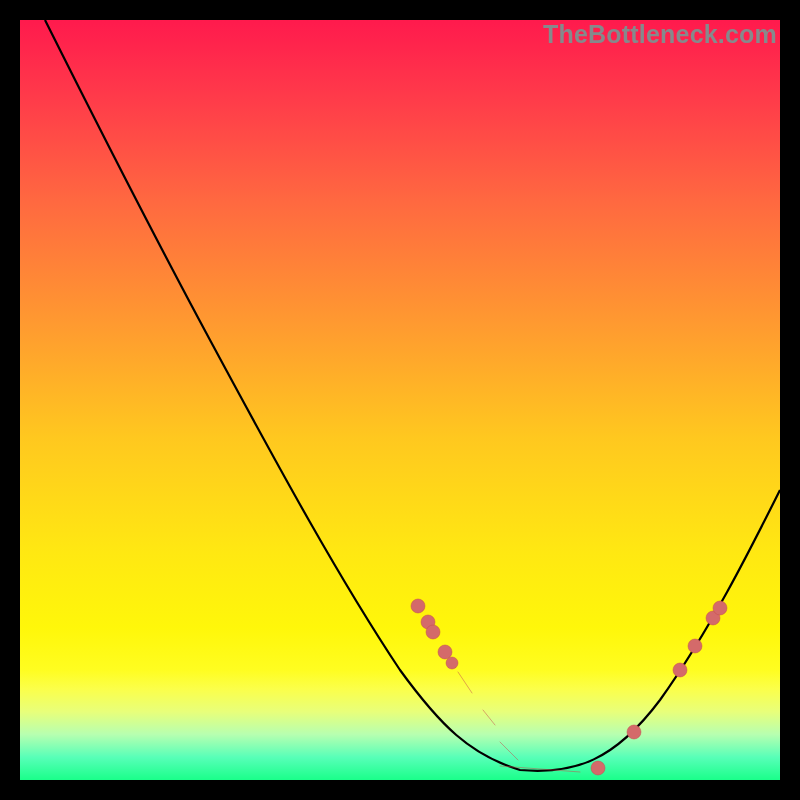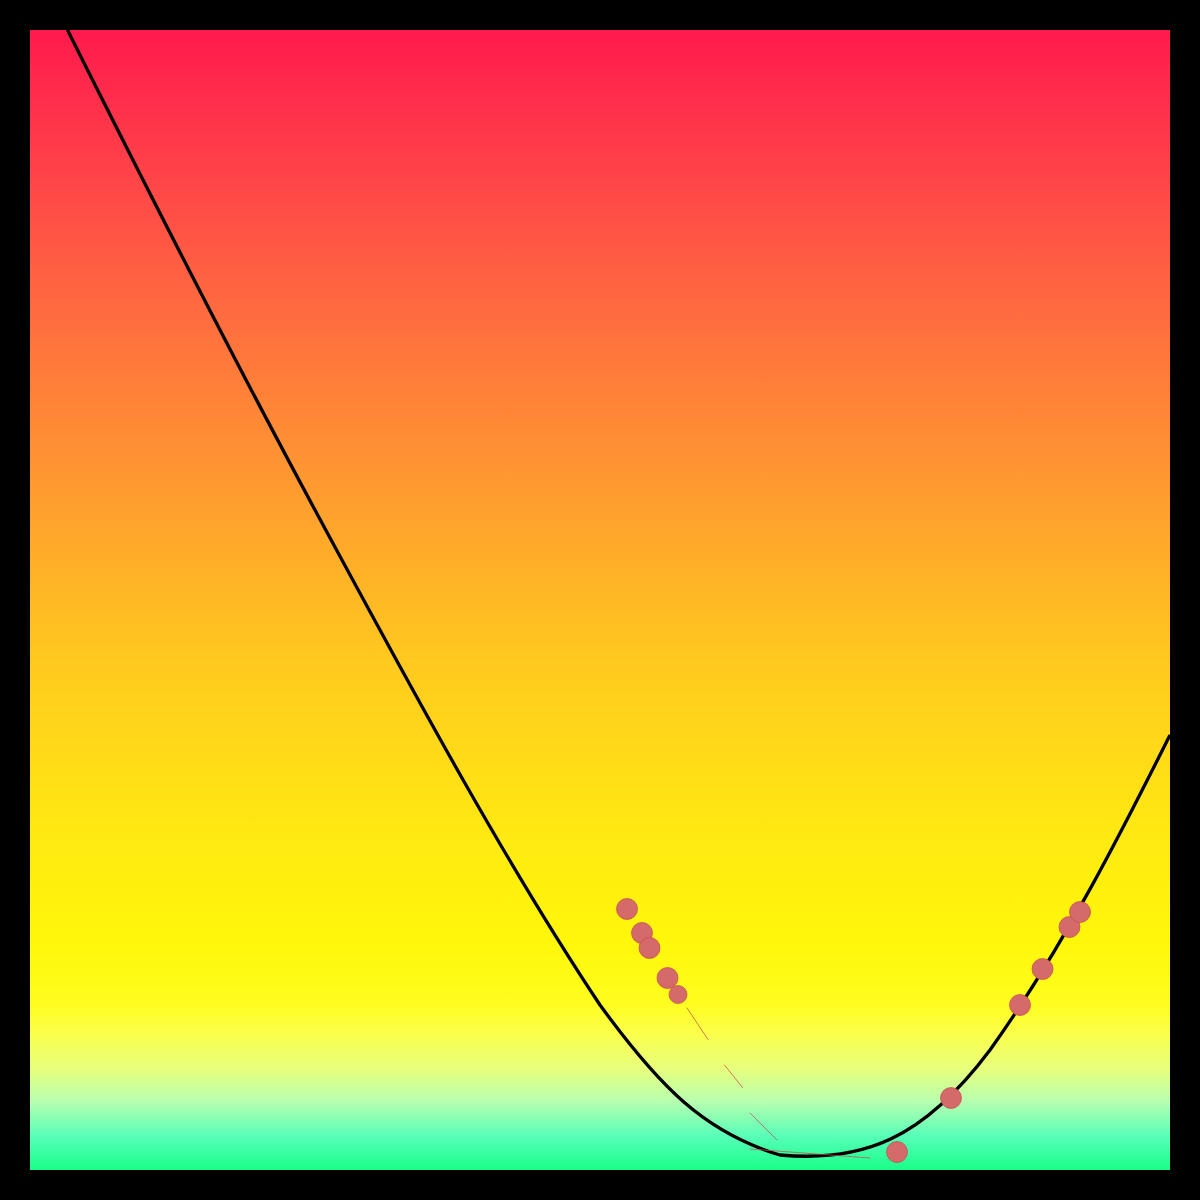--- a/index.html
+++ b/index.html
@@ -23,20 +23,21 @@
   svg.curve{position:absolute;left:0;top:0;width:760px;height:760px;overflow:visible}
   .curve-path{fill:none;stroke:#000;stroke-width:2.2}
   .dot{fill:#d46a6a;stroke:#c44d4d;stroke-width:0.5}
   .pill{fill:#d46a6a;stroke:#c44d4d;stroke-width:0.5}
 </style>
 </head>
 <body>
 
 <div class="frame">
   <div class="plot-bg"></div>
+  <div class="watermark">TheBottleneck.com</div>
   <svg class="curve" viewBox="0 0 760 760" preserveAspectRatio="none">
     <path class="curve-path" d="M 25 0 C 60 70, 120 190, 190 320 C 260 450, 320 560, 380 650 C 420 705, 450 735, 500 750 C 555 755, 595 740, 640 680 C 690 610, 730 530, 760 470"></path>
     <g id="markers">
         <circle class="dot" cx="398" cy="586" r="7"></circle>
         <circle class="dot" cx="408" cy="602" r="7"></circle>
         <circle class="dot" cx="413" cy="612" r="7"></circle>
         <circle class="dot" cx="425" cy="632" r="7"></circle>
         <circle class="dot" cx="432" cy="643" r="6"></circle>
         <line class="pill" x1="438" y1="652" x2="452" y2="673" stroke="#d46a6a" stroke-width="14" stroke-linecap="round"></line>
         <line class="pill" x1="463" y1="690" x2="475" y2="705" stroke="#d46a6a" stroke-width="14" stroke-linecap="round"></line>

